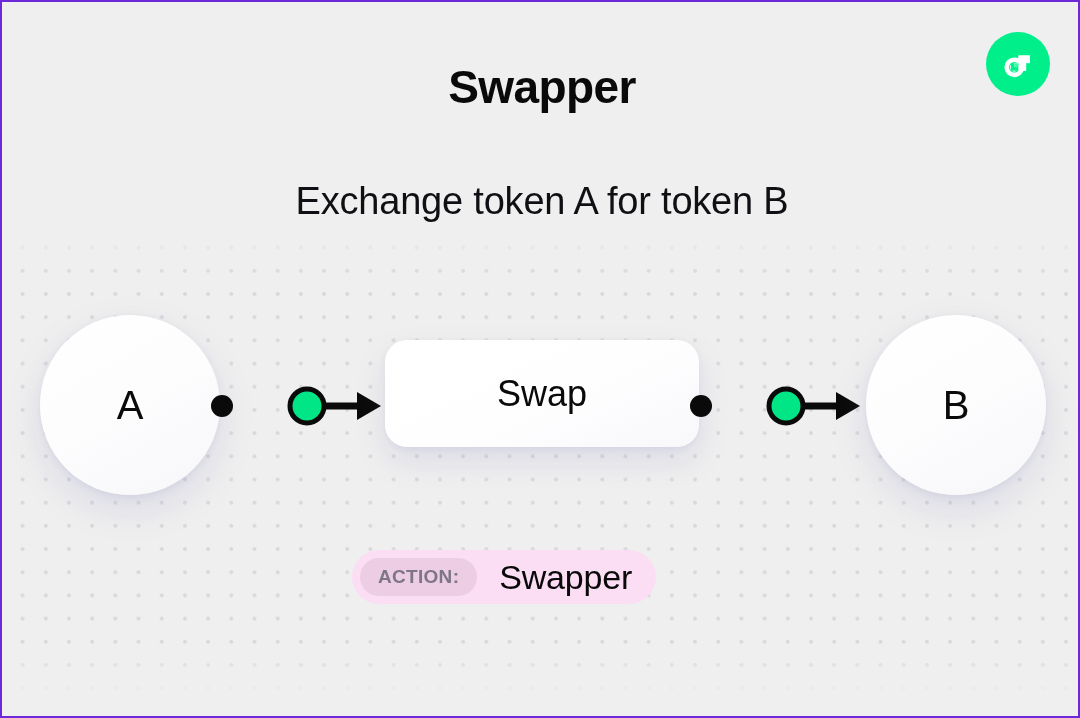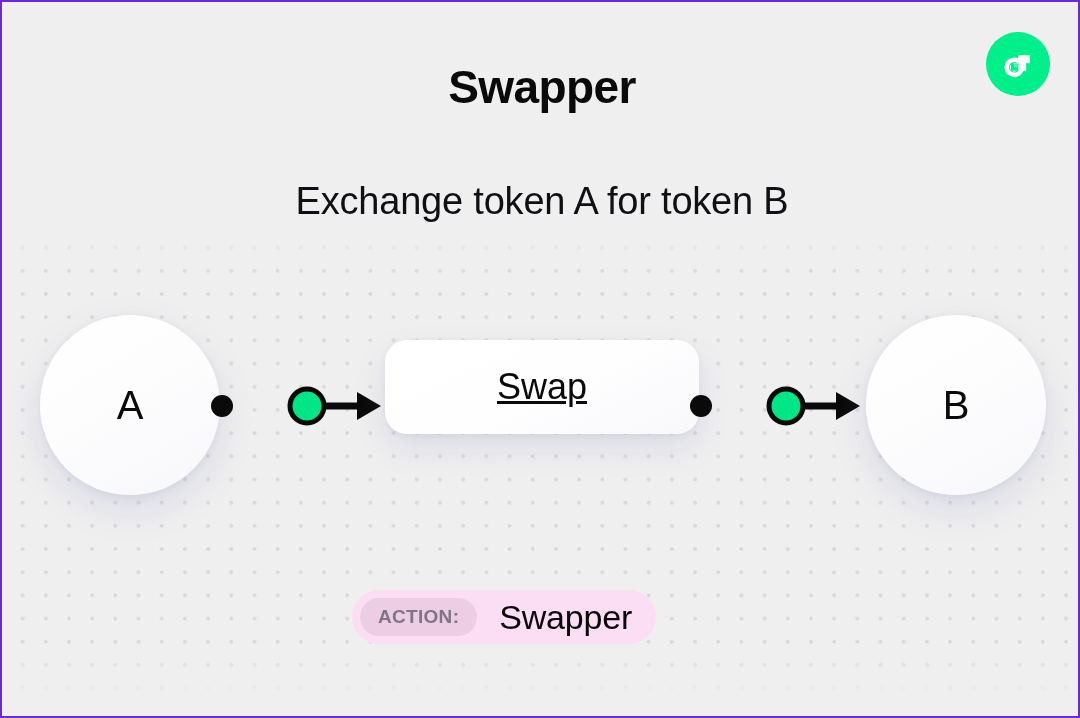--- a/index.html
+++ b/index.html
@@ -93,50 +93,49 @@
   }
   .token-a { left: 38px;  top: 313px; }
   .token-b { left: 864px; top: 313px; }
 
   
   .swap-box {
     position: absolute;
     left: 383px;
     top: 338px;
     width: 314px;
-    height: 94px;
+    height: 107px;
     border-radius: 22px;
     background: linear-gradient(155deg, #ffffff 0%, #fefeff 55%, #f8f8fb 100%);
     box-shadow: 0 14px 30px rgba(120,120,185,0.16),
                 0 2px 6px rgba(90,90,150,0.07);
     display: flex;
     align-items: center;
     justify-content: center;
     font-size: 36px;
     font-weight: 400;
     color: #0a0a0a;
     box-sizing: border-box;
-    text-decoration: underline;
   }
 
   
   .connector {
     position: absolute;
     top: 381px;
     width: 170px;
     height: 46px;
   }
   .connector-left  { left: 209px; }
   .connector-right { left: 688px; }
 
   
   .action-badge {
     position: absolute;
     left: 350px;
-    top: 588px;
+    top: 548px;
     height: 54px;
     border-radius: 27px;
     background: #fbdef4;
     display: flex;
     align-items: center;
     padding: 0 24px 0 8px;
     box-sizing: border-box;
   }
   .action-key {
     background: #eccde3;

